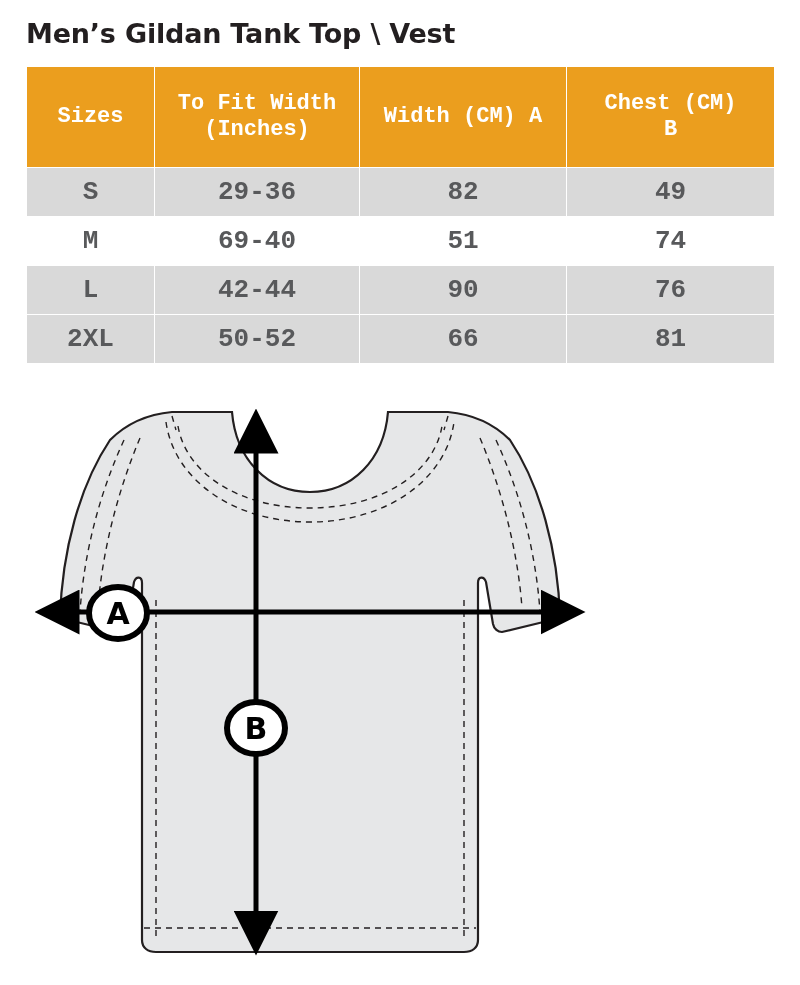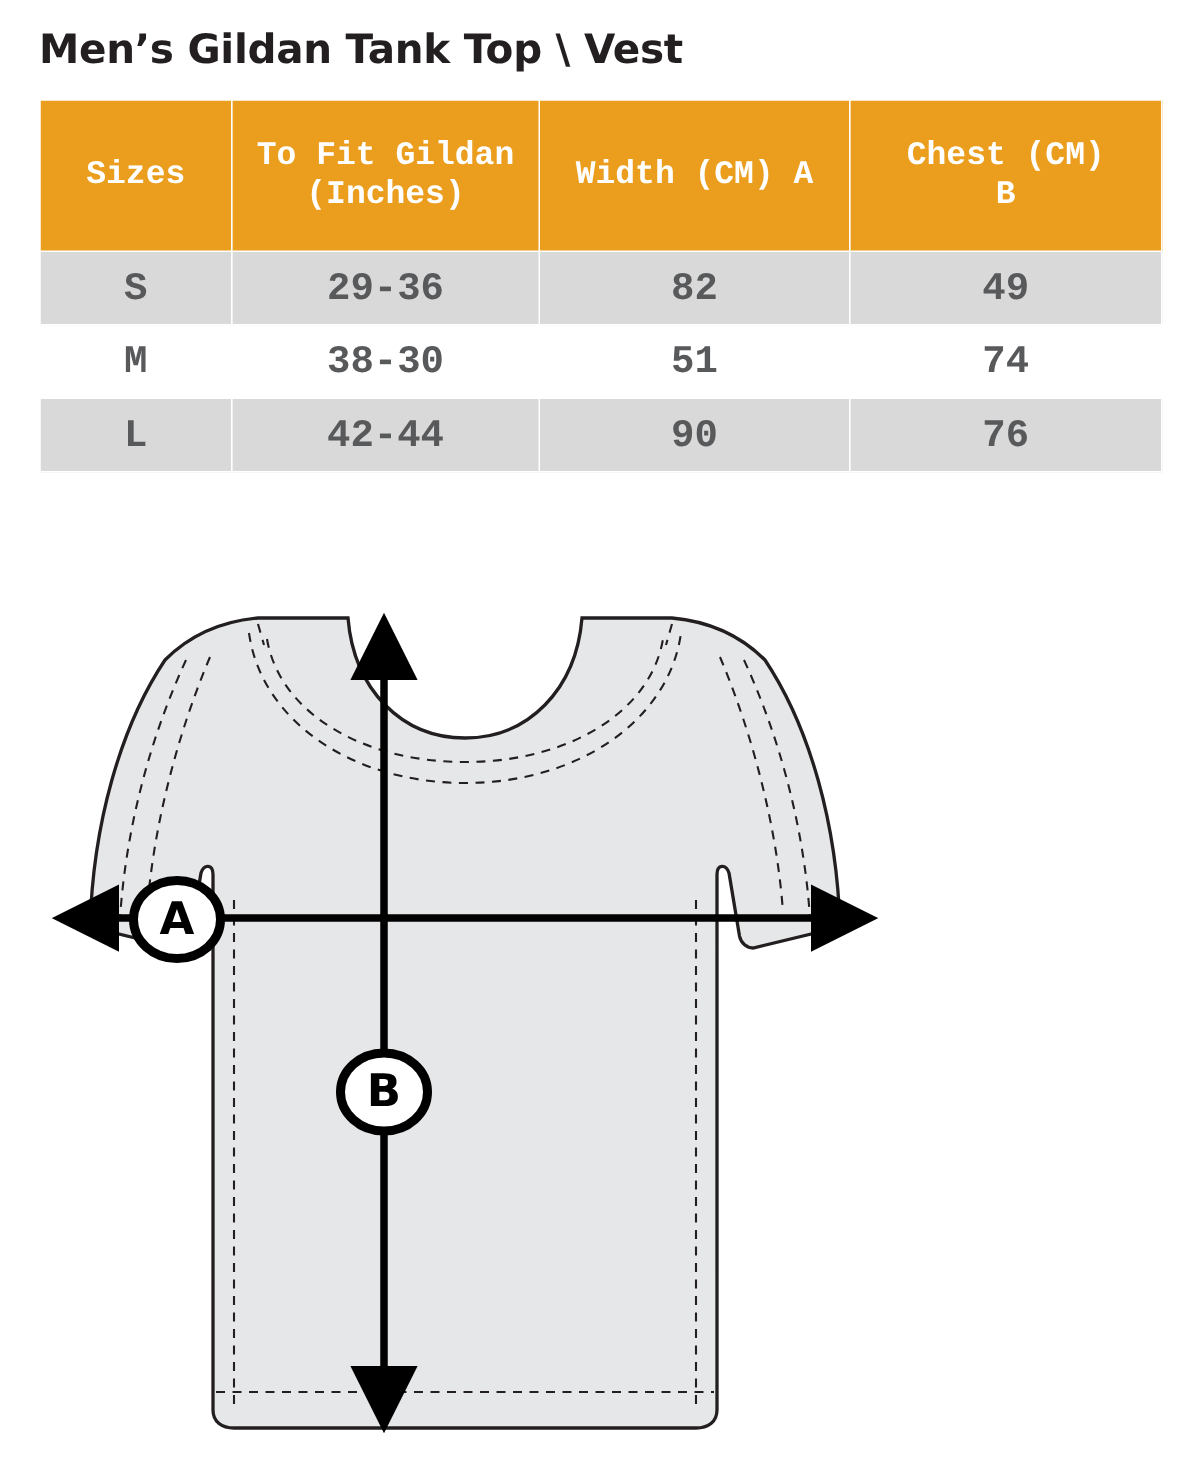--- a/index.html
+++ b/index.html
@@ -100,21 +100,21 @@
       <col class="c-width">
       <col class="c-length">
     </colgroup>
     <thead>
       <tr>
         <th>
           <span>Sizes</span>
           <span class="sub"></span>
         </th>
         <th>
-          <span>To Fit Gildan</span>
+          <span>To Fit Width</span>
           <span class="sub">(Inches)</span>
         </th>
         <th>
           <span>Width (CM) A</span>
           <span class="sub"></span>
         </th>
         <th>
           <span>Chest  (CM)</span>
           <span class="sub">B</span>
         </th>
@@ -122,29 +122,35 @@
     </thead>
     <tbody>
       <tr class="shaded">
         <td>S</td>
         <td>29-36</td>
         <td>82</td>
         <td>49</td>
       </tr>
       <tr class="plain">
         <td>M</td>
-        <td>38-30</td>
+        <td>69-40</td>
         <td>51</td>
         <td>74</td>
       </tr>
       <tr class="shaded">
         <td>L</td>
         <td>42-44</td>
         <td>90</td>
         <td>76</td>
+      </tr>
+      <tr class="shaded">
+        <td>2XL</td>
+        <td>50-52</td>
+        <td>66</td>
+        <td>81</td>
       </tr>
     </tbody>
   </table>
 
   <div class="diagram">
     <svg width="800" height="585" viewBox="0 0 800 585" xmlns="http://www.w3.org/2000/svg">
 
       <g>
         <path fill="#e6e7e8" stroke="#231f20" stroke-width="2.2" d="M 60 218
                  C 62 150, 80 85, 110 40

